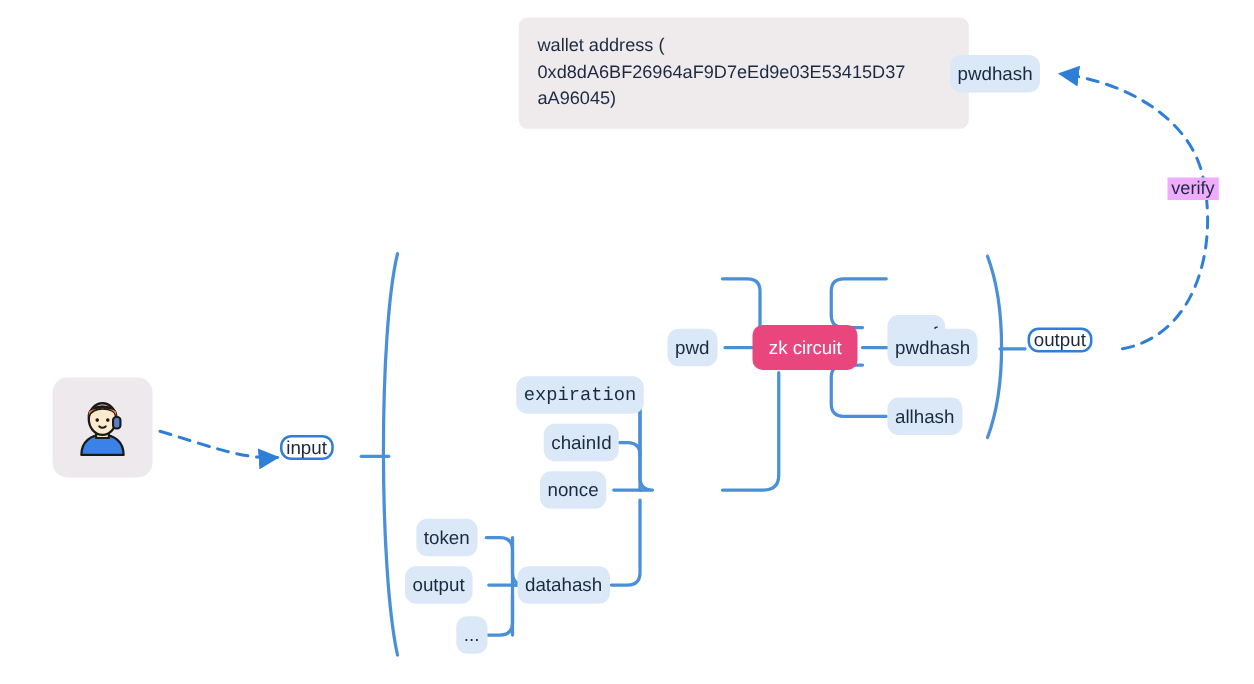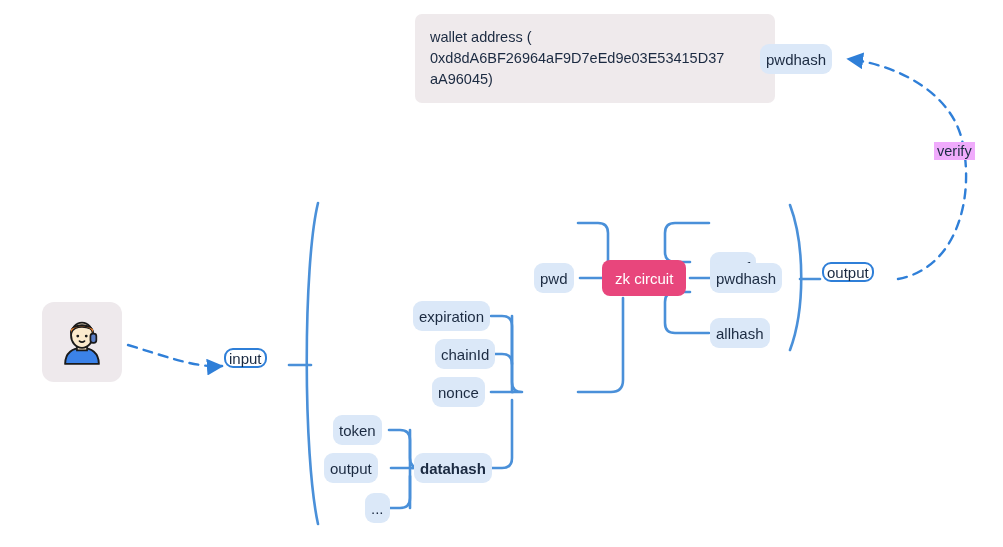--- a/index.html
+++ b/index.html
@@ -188,30 +188,30 @@
   <div class="node chip" style="left:534px; top:263px;">pwd</div>
 
   <div class="node chip" style="left:710px; top:208px;margin-top:44px;">proof</div>
 
   <div class="node chip" style="left:710px; top:263px;">pwdhash</div>
 
   <div class="node chip" style="left:710px; top:318px;">allhash</div>
 
   <div class="node chip" style="left:760px; top:44px;">pwdhash</div>
 
-  <div class="node chip" style="left:413px; top:301px;">expiration</div>
+  <div class="node chip" style="left:413px; top:301px;font-family:Liberation Mono, monospace;">expiration</div>
 
   <div class="node chip" style="left:435px; top:339px;">chainId</div>
 
   <div class="node chip" style="left:432px; top:377px;">nonce</div>
 
 
   <div class="node chip" style="left:333px; top:415px;">token</div>
 
   <div class="node chip" style="left:324px; top:453px;">output</div>
 
   <div class="node chip" style="left:365px; top:493px;">...</div>
 
-  <div class="node chip" style="left:414px; top:453px;font-weight:bold;">datahash</div>
+  <div class="node chip" style="left:414px; top:453px;">datahash</div>
 
   <div class="edge-label" style="left:934px; top:142px;">verify</div>
 
 </div>
 
 </body></html>

